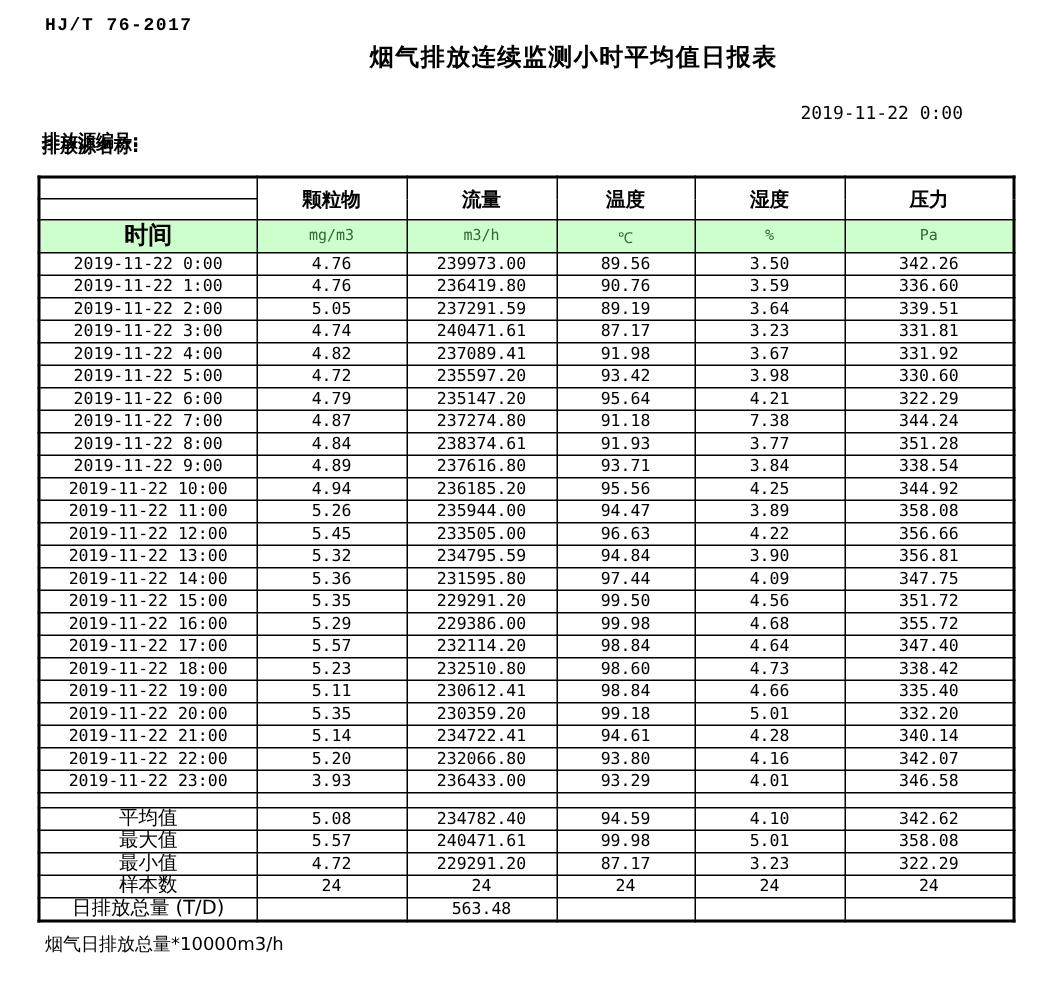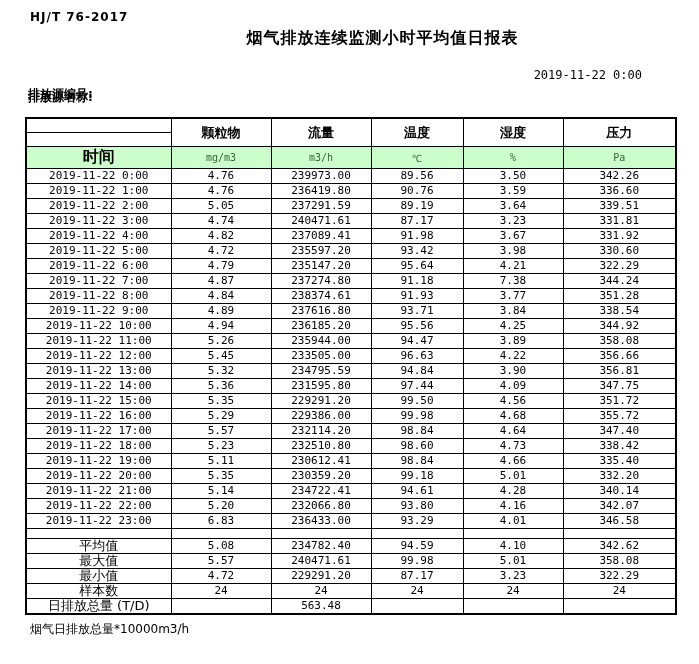--- a/index.html
+++ b/index.html
@@ -7,21 +7,21 @@
     --unit-color:#336633;
   }
   html,body{margin:0;padding:0;background:#fff;}
   body{
     width:699px;height:664px;position:relative;
     font-family:"DejaVu Sans","Liberation Sans",sans-serif;
     color:#000;-webkit-font-smoothing:none;
   }
   .page{position:relative;width:699px;height:664px;overflow:hidden;}
 
-  .standard{position:absolute;left:30px;top:10px;font-size:12px;font-weight:bold;letter-spacing:1px;}
+  .standard{position:absolute;left:30px;top:10px;font-size:12px;font-weight:bold;letter-spacing:1px;font-family:Liberation Mono, monospace;}
   .title{position:absolute;left:0;top:28px;width:699px;text-align:center;font-size:16px;font-weight:bold;letter-spacing:1px;padding-left:33px;}
   .src-name{position:absolute;left:28px;top:68px;font-size:12px;font-weight:bold;margin-top:21px;}
   .src-code{position:absolute;left:28px;top:86px;font-size:12px;font-weight:bold;}
   .datetime{position:absolute;right:57px;top:68px;font-size:12px;font-family:"DejaVu Sans Mono","Liberation Mono",monospace;}
 
   table.report{
     position:absolute;left:25px;top:117px;width:650px;
     border-collapse:collapse;table-layout:fixed;
     border:2px solid #000;
     padding-left:6px;
@@ -277,21 +277,21 @@
         <tr>
           <td class="time-cell">2019-11-22 22:00</td>
           <td>5.20</td>
           <td>232066.80</td>
           <td>93.80</td>
           <td>4.16</td>
           <td>342.07</td>
         </tr>
         <tr>
           <td class="time-cell">2019-11-22 23:00</td>
-          <td>6.83</td>
+          <td>3.93</td>
           <td>236433.00</td>
           <td>93.29</td>
           <td>4.01</td>
           <td>346.58</td>
         </tr>
       </tbody>
     <tbody id="summary-body">
       <tr class="spacer">
         <td></td>
         <td></td>

